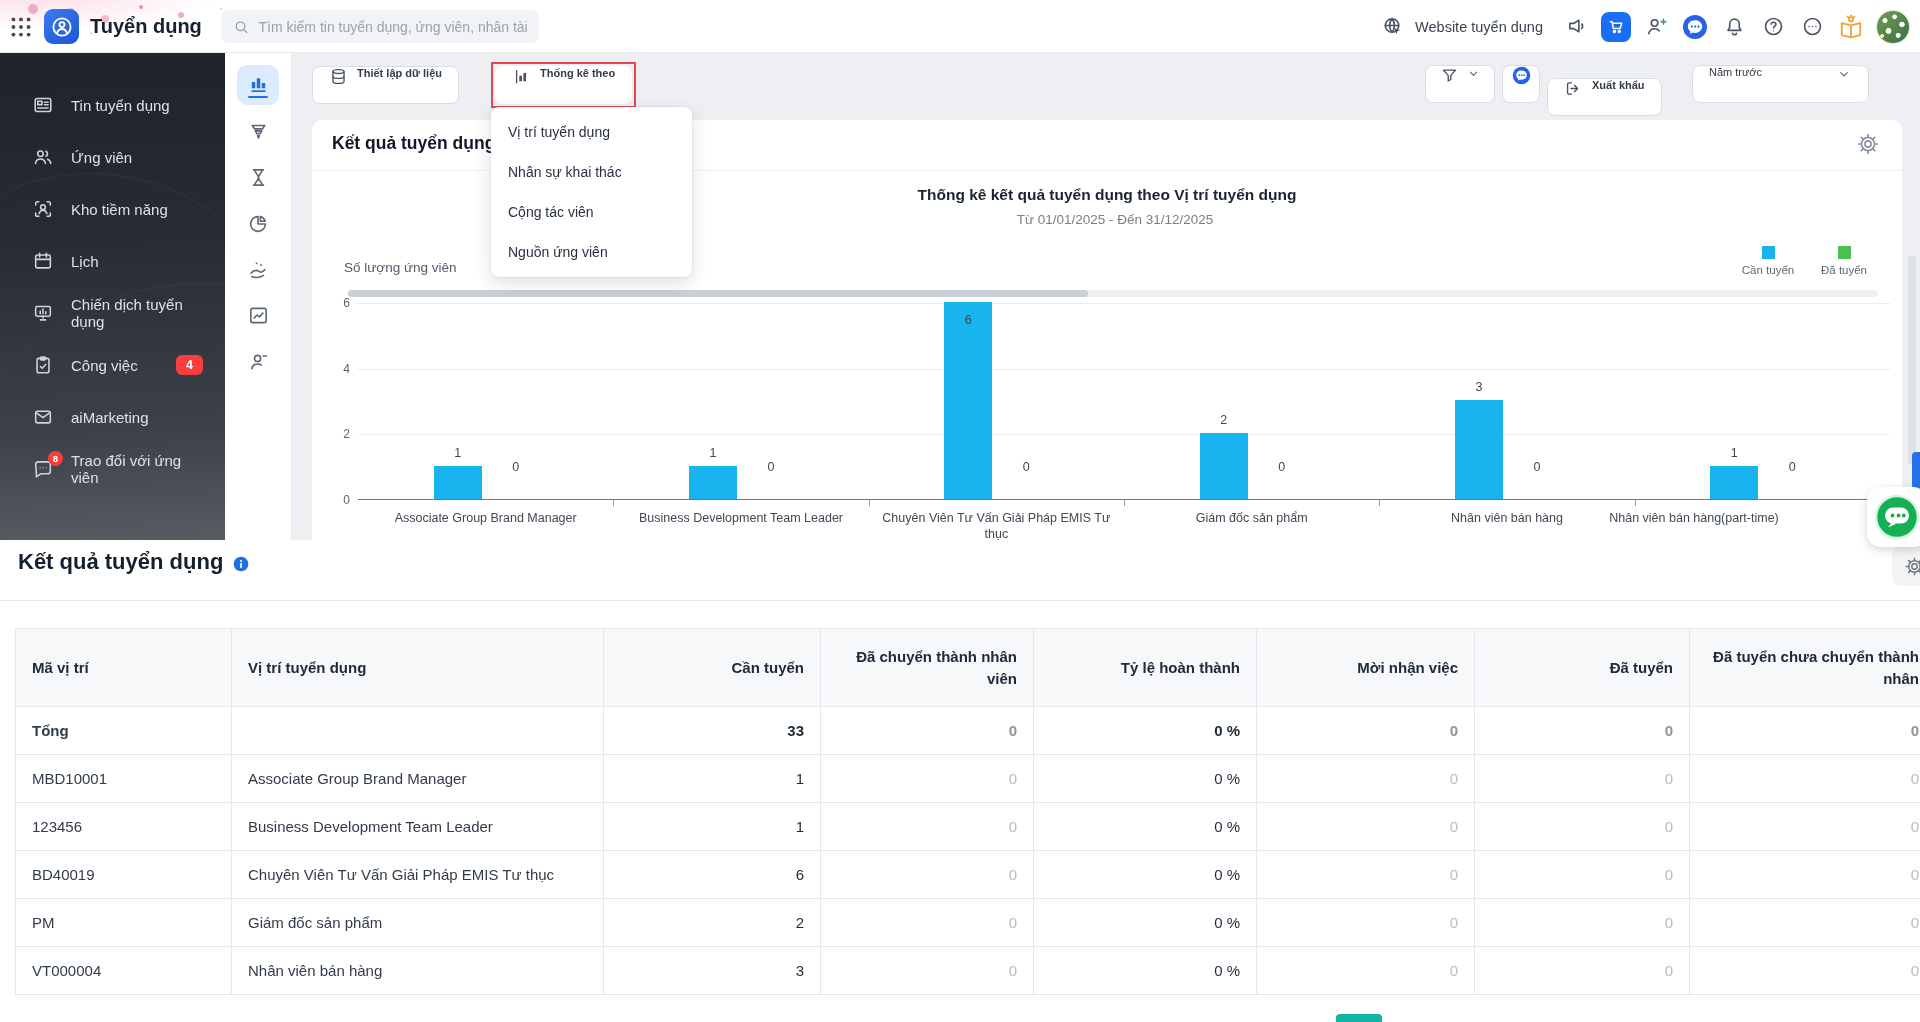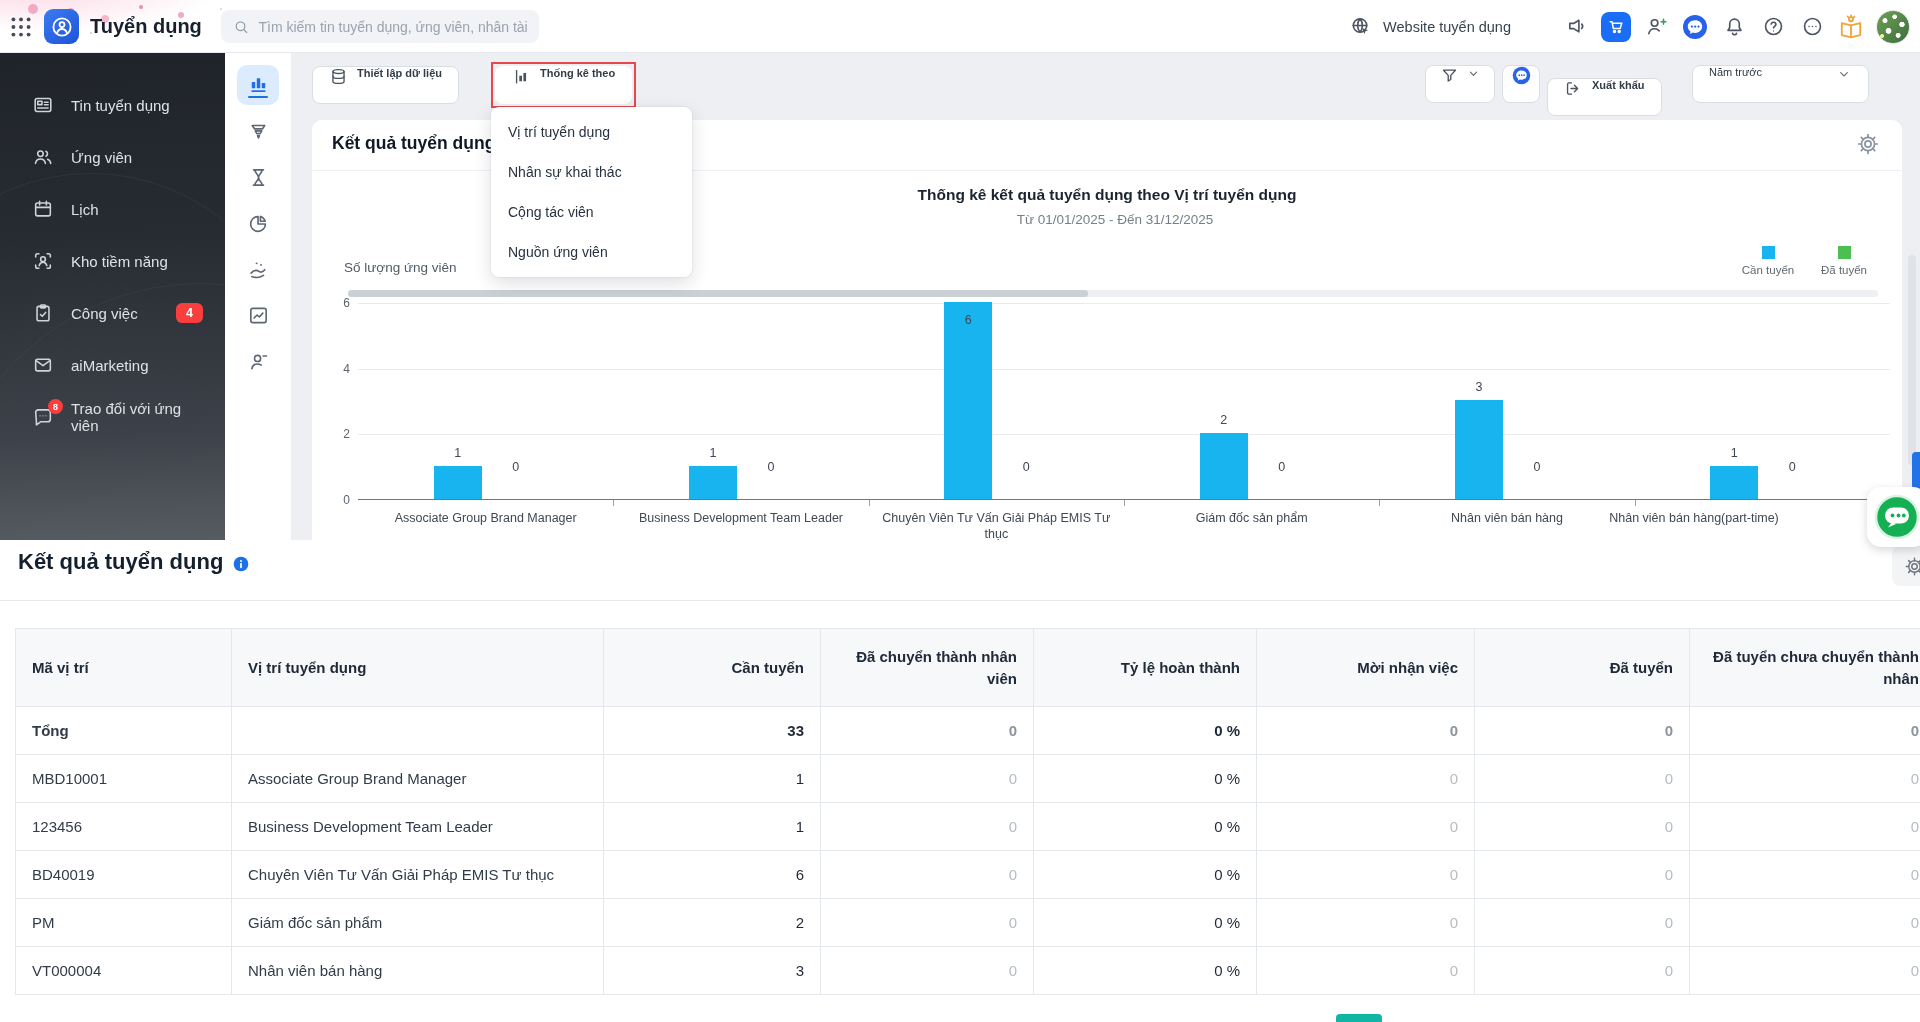--- a/index.html
+++ b/index.html
@@ -24,21 +24,21 @@
   #app-title { position:absolute; left:90px; top:15px; font-size:20px; font-weight:bold; color:#16202e; }
   #searchbox { position:absolute; left:221px; top:10px; width:318px; height:33px; background:#f1f3f6;
     border-radius:8px; display:flex; align-items:center; padding:0 12px; gap:9px; color:#8d97a3; }
   #searchbox input { border:none; outline:none; background:transparent; font-size:14px; color:#45505c;
     width:100%; font-family:inherit; }
   #searchbox input::placeholder { color:#9aa3ae; }
   #topbar-right { position:absolute; right:10px; top:0; height:53px; display:flex; align-items:center; gap:11px; }
   .tb-ic { position:relative; width:28px; height:28px; display:flex; align-items:center; justify-content:center;
     color:#4b5563; cursor:pointer; }
   .tb-ic svg { width:23px; height:23px; }
-  #website-link { display:flex; align-items:center; gap:9px; margin-right:40px; cursor:pointer; }
+  #website-link { display:flex; align-items:center; gap:9px; margin-right:8px; cursor:pointer; }
   #website-link .lbl { font-size:14.5px; color:#39434f; }
   #cart-btn { width:30px; height:30px; border-radius:8px; background:#1a6ef5; color:#fff; }
   #cart-btn svg { width:19px; height:19px; }
   #chat-btn svg, #zbook svg { width:26px; height:26px; }
   #avatar { width:34px; height:34px; border-radius:50%; border:1px solid #e3e6ea; cursor:pointer;
     background:
      radial-gradient(circle at 25% 30%, #ffffff 0 2.2px, transparent 2.8px),
      radial-gradient(circle at 55% 18%, #fff 0 2px, transparent 2.6px),
      radial-gradient(circle at 78% 42%, #fff 0 2.4px, transparent 3px),
      radial-gradient(circle at 36% 62%, #fdfdfd 0 2.6px, transparent 3.2px),
@@ -279,35 +279,44 @@
             <circle cx="9.2" cy="8.4" r="3"></circle>
             <path d="M3.8 19c.5-3 2.6-4.8 5.4-4.8s4.9 1.8 5.4 4.8"></path>
             <path d="M15.2 5.7a3 3 0 0 1 0 5.4M17 14.4c1.9.6 3.1 2.2 3.4 4.6"></path>
           </svg>
         </span>
         <span class="side-label">Ứng viên</span>
       </div>
       <div class="side-item">
         <span class="side-ic">
           <svg viewBox="0 0 24 24" fill="none" stroke="currentColor" stroke-width="1.7" stroke-linecap="round" stroke-linejoin="round" width="100%" height="100%">
-            <rect x="4" y="5.5" width="16" height="14" rx="2"></rect>
-            <path d="M4 10.2h16M8.3 3.5v4M15.7 3.5v4"></path>
-          </svg>
-        </span>
-        <span class="side-label">Lịch</span>
-      </div>
-      <div class="side-item">
-        <span class="side-ic">
-          <svg viewBox="0 0 24 24" fill="none" stroke="currentColor" stroke-width="1.7" stroke-linecap="round" stroke-linejoin="round" width="100%" height="100%">
             <path d="M7.5 4H6a2 2 0 0 0-2 2v1.5M16.5 4H18a2 2 0 0 1 2 2v1.5M7.5 20H6a2 2 0 0 1-2-2v-1.5M16.5 20H18a2 2 0 0 0 2-2v-1.5"></path>
             <circle cx="12" cy="10" r="2.6"></circle>
             <path d="M7.8 17c.6-2.3 2.2-3.6 4.2-3.6s3.6 1.3 4.2 3.6"></path>
           </svg>
         </span>
         <span class="side-label">Kho tiềm năng</span>
+      </div>
+      <div class="side-item">
+        <span class="side-ic">
+          <svg viewBox="0 0 24 24" fill="none" stroke="currentColor" stroke-width="1.7" stroke-linecap="round" stroke-linejoin="round" width="100%" height="100%">
+            <rect x="4" y="5.5" width="16" height="14" rx="2"></rect>
+            <path d="M4 10.2h16M8.3 3.5v4M15.7 3.5v4"></path>
+          </svg>
+        </span>
+        <span class="side-label">Lịch</span>
+      </div>
+      <div class="side-item">
+        <span class="side-ic">
+          <svg viewBox="0 0 24 24" fill="none" stroke="currentColor" stroke-width="1.7" stroke-linecap="round" stroke-linejoin="round" width="100%" height="100%">
+            <rect x="4" y="5" width="16" height="10.5" rx="1.5"></rect>
+            <path d="M9 12.8v-3M12 12.8V7.6M15 12.8v-2M12 15.5v2M9.2 19.5h5.6"></path>
+          </svg>
+        </span>
+        <span class="side-label">Chiến dịch tuyển dụng</span>
       </div>
       <div class="side-item">
         <span class="side-ic">
           <svg viewBox="0 0 24 24" fill="none" stroke="currentColor" stroke-width="1.7" stroke-linecap="round" stroke-linejoin="round" width="100%" height="100%">
             <rect x="5.5" y="4.8" width="13" height="15.7" rx="2"></rect>
             <rect x="9.2" y="3.2" width="5.6" height="3.2" rx="1"></rect>
             <path d="M9.2 13.6l2 2 3.7-4.2"></path>
           </svg>
         </span>
         <span class="side-label">Công việc</span>

